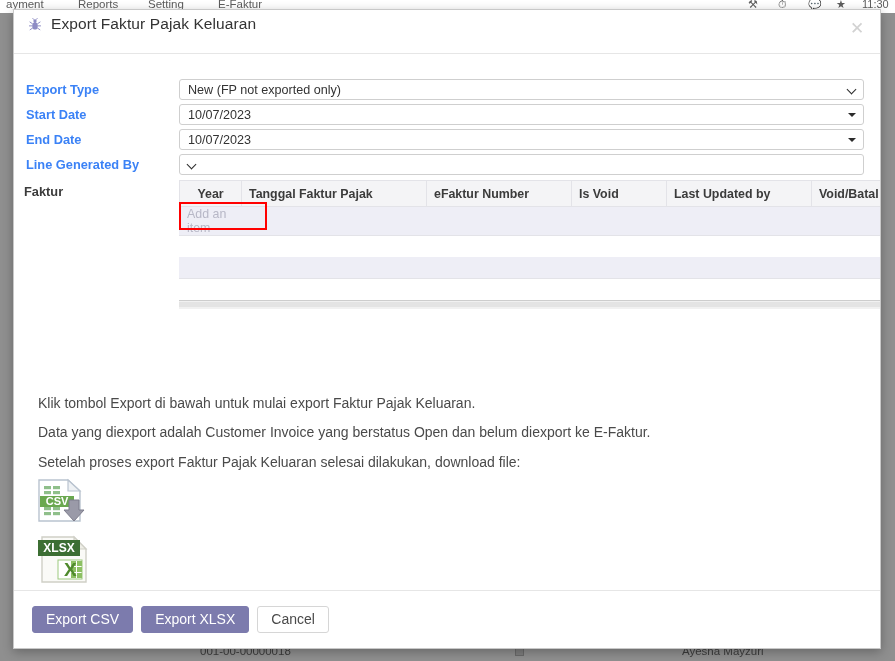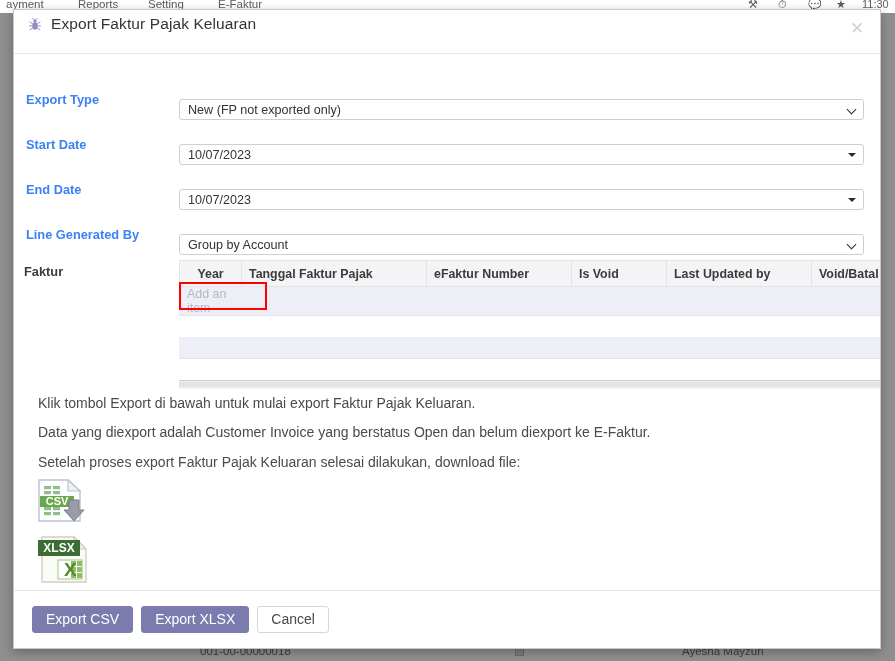--- a/index.html
+++ b/index.html
@@ -95,21 +95,21 @@
   .form-row {
     display: flex; align-items: center;
     margin-bottom: 4px;
     padding-left: 10px;
   }
   .form-label {
     width: 155px; flex: 0 0 155px;
     font-size: 12.8px; font-weight: bold; color: #3b82f6;
     padding-left: 2px;
   }
-  .form-control-wrap { flex: 1 1 auto; padding-right: 16px; margin-top: 20px; }
+  .form-control-wrap { flex: 1 1 auto; padding-right: 16px; }
   .fake-select, .fake-date {
     width: 100%;
     height: 21px;
     border: 1px solid #cfcfcf;
     border-radius: 3px;
     background: #fff;
     font-size: 12.6px;
     color: #333;
     display: flex; align-items: center;
     padding: 0 6px 0 8px;
@@ -324,21 +324,20 @@
             <span class="date-text">10/07/2023</span>
             <span class="tri"></span>
           </div>
         </div>
       </div>
 
       <div class="form-row">
         <div class="form-label">Line Generated By</div>
         <div class="form-control-wrap">
           <div class="fake-select">
-            <span class="sel-text">Group by Account</span>
             <span class="chev"></span>
           </div>
         </div>
       </div>
 
       <div id="faktur-row">
         <div id="faktur-label">Faktur</div>
         <div id="faktur-table-wrap">
           <table id="faktur-table">
             <colgroup>

